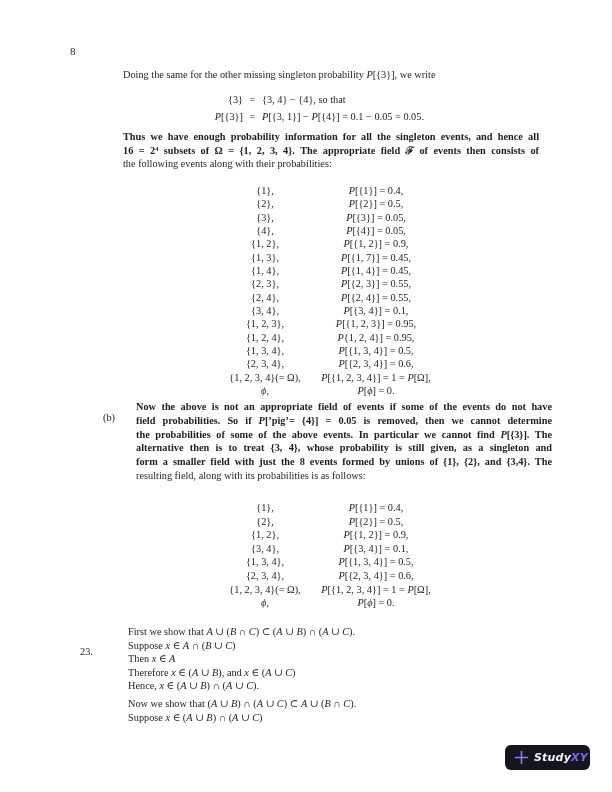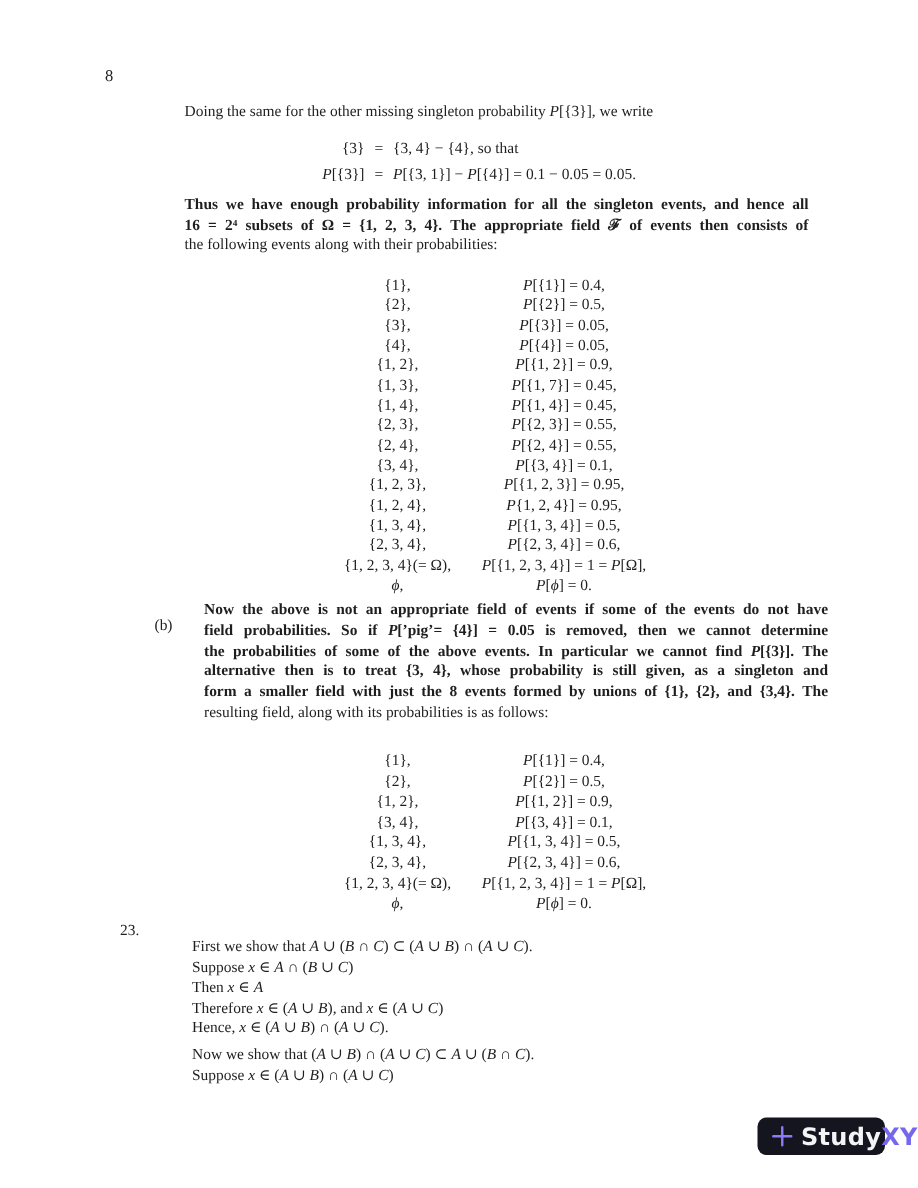--- a/index.html
+++ b/index.html
@@ -31,37 +31,38 @@
   .list1 .lrow { height: 13.35px; line-height: 13.35px; }
   .list2 { top: 501px; }
   .list2 .lrow { height: 13.6px; line-height: 13.6px; }
   .lrow { display: flex; align-items: baseline; }
   .c1 { width: 90px; text-align: center; white-space: nowrap; }
   .c2 { width: 132px; text-align: center; white-space: nowrap; }
 
   .blabel { left: 103px; top: 412px; }
   .btext { left: 123px; top: 400px; width: 416px; line-height: 13.75px; margin-left: 13px; }
 
-  .p23num { left: 80px; top: 615px; }
+  .p23num { left: 80px; top: 646px; }
   .p23 { left: 100px; top: 625px; width: 442px; line-height: 13.55px; margin-left: 28px; }
   .p23 .part2 { margin-top: 4.5px; }
   .p23 div { white-space: nowrap; }
 
   .logo {
     left: 505px; top: 745px; width: 85px; height: 25px;
     background: #15151f; border-radius: 6px;
     display: flex; align-items: center; padding: 0 0 0 9px; gap: 5px;
     box-sizing: border-box;
   }
   .plus { display: flex; align-items: center; }
   .plus svg { display: block; }
   .lname {
     font-family: "DejaVu Sans", "Liberation Sans", sans-serif;
-    font-weight: bold; font-size: 16px; color: #f4f4f7; letter-spacing: 0.2px;
+    font-weight: bold; font-size: 11px; color: #f4f4f7; letter-spacing: 0.2px;
     white-space: nowrap;
+    font-style: italic;
   }
   .lxy { color: #7668ee; }
 </style>
 </head>
 <body>
 
 <div class="page">
 
   <div class="abs pagenum">8</div>
 

